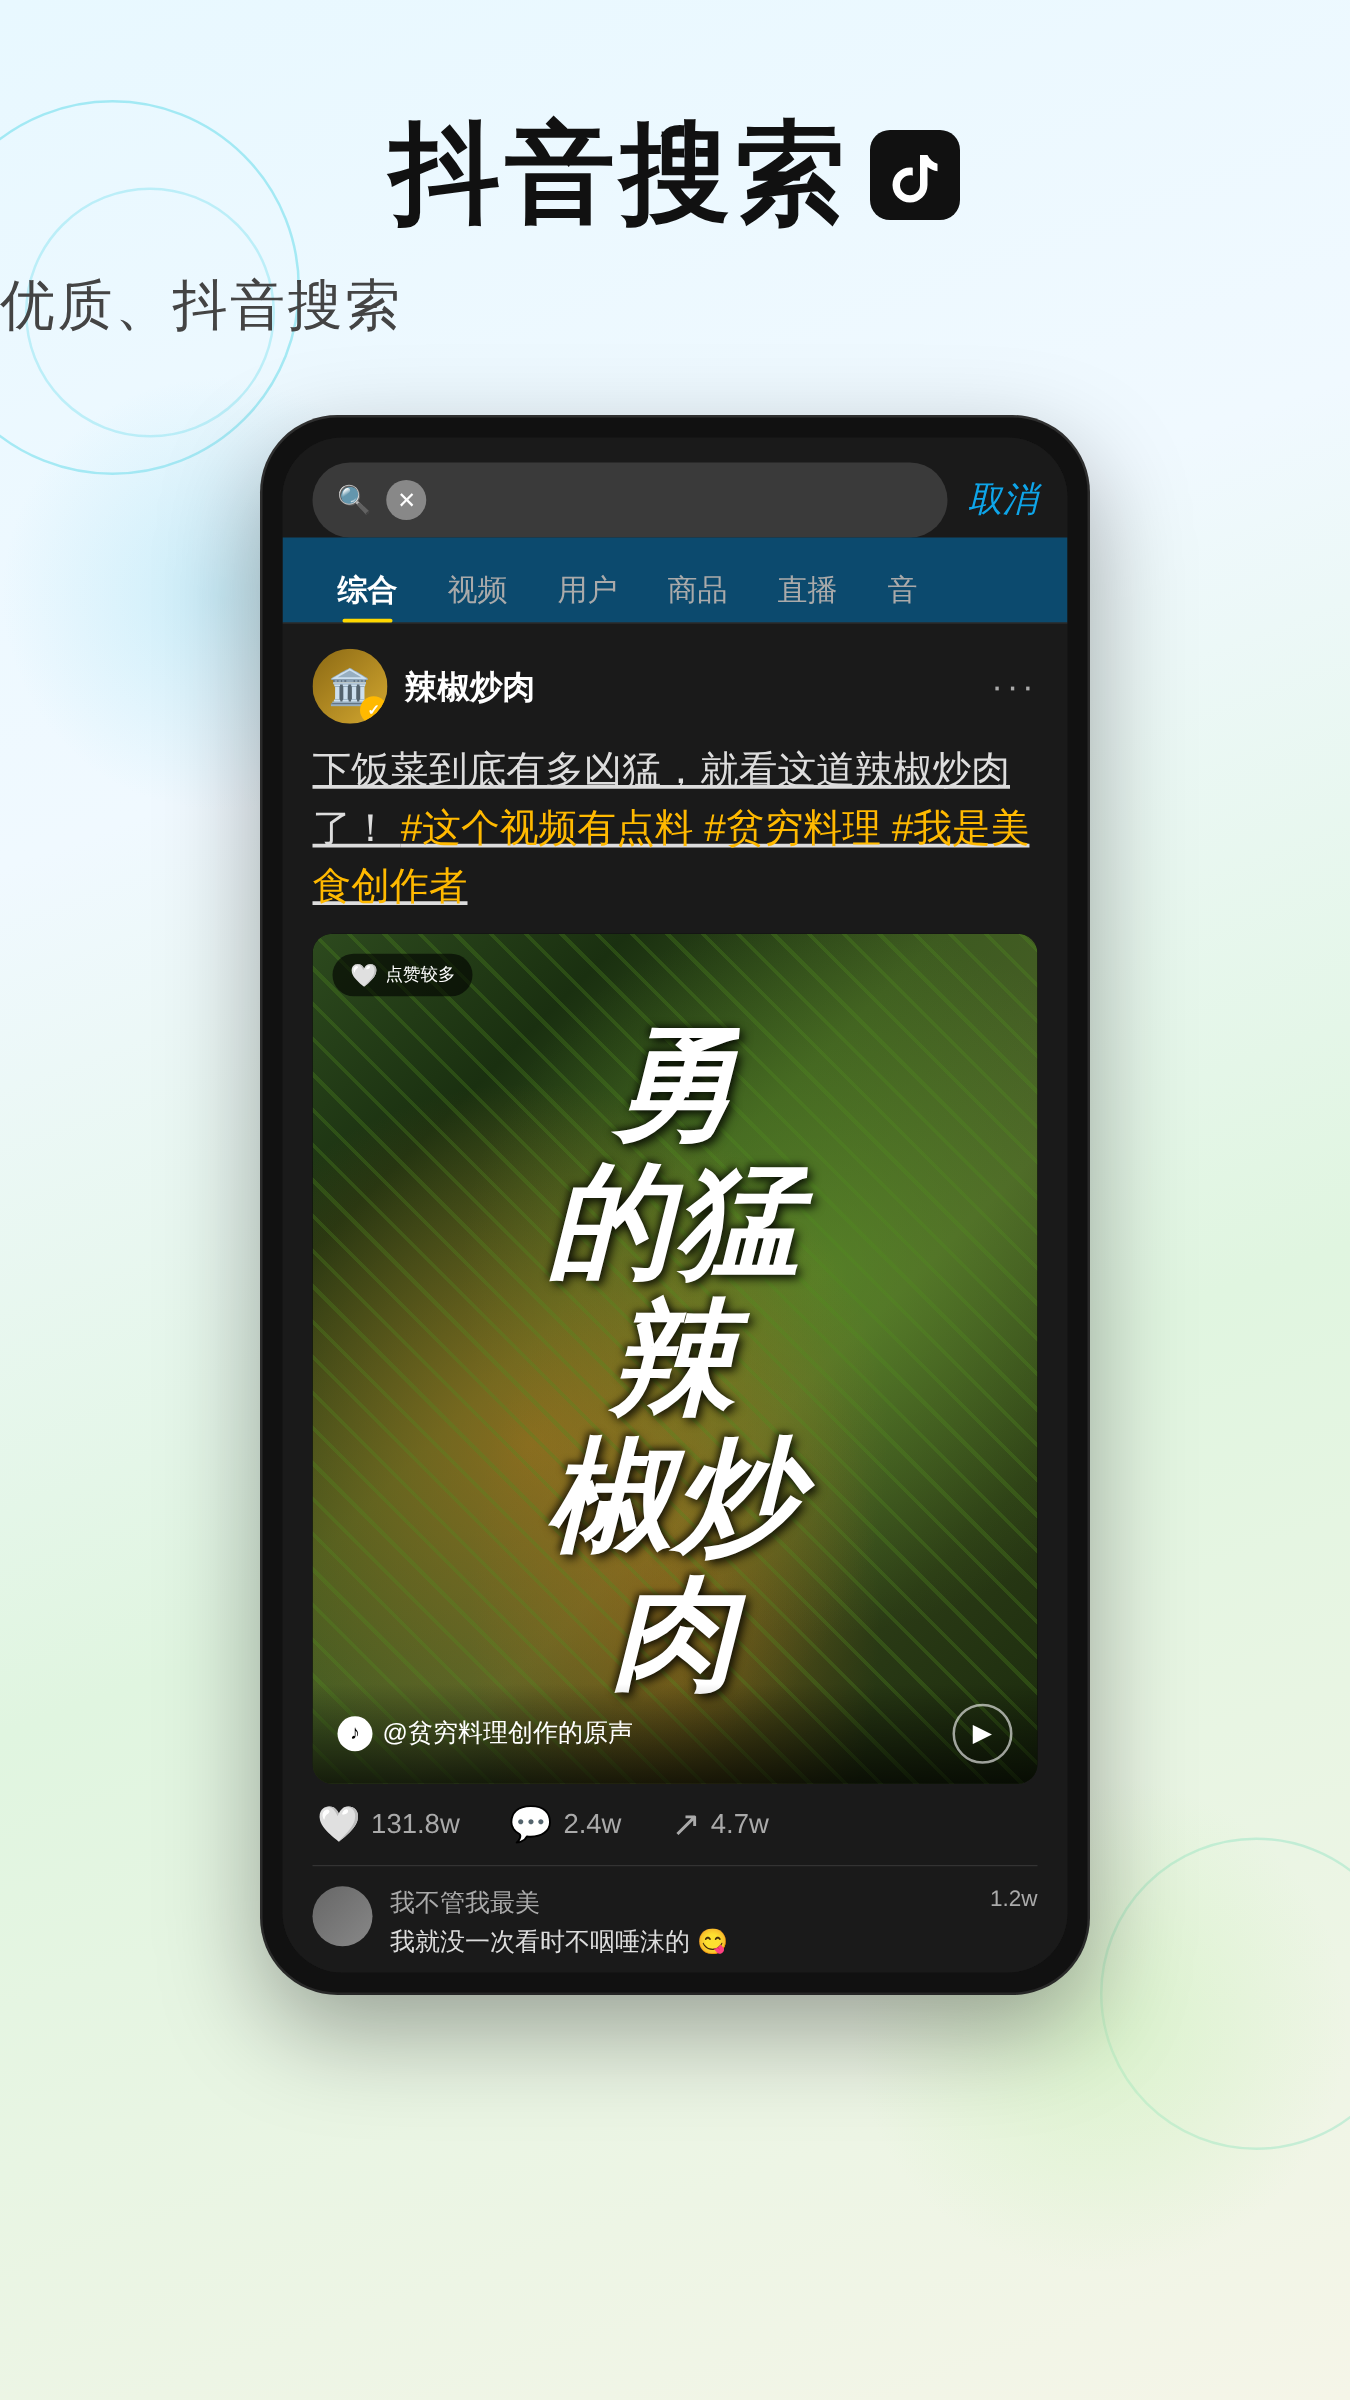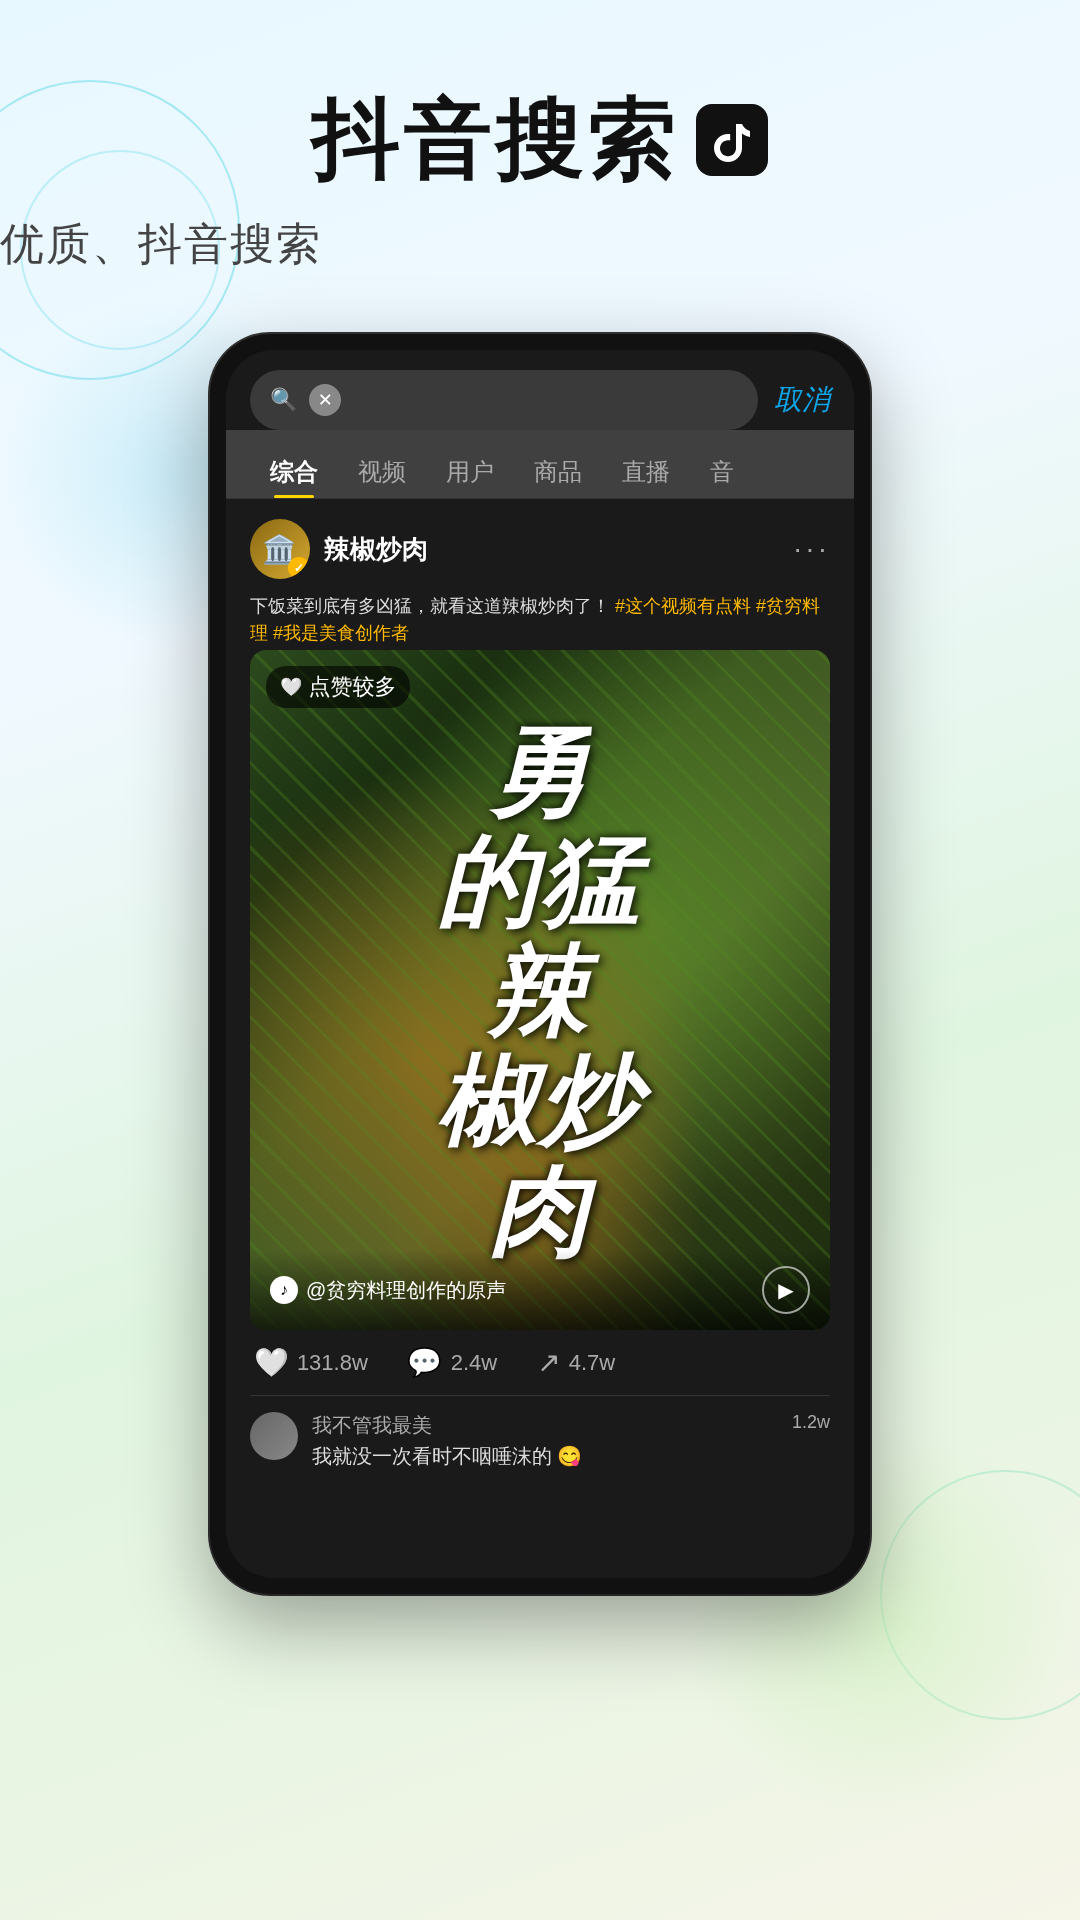--- a/index.html
+++ b/index.html
@@ -165,21 +165,21 @@
       color: #0ea5e9;
       font-size: 28px;
       white-space: nowrap;
       font-style: italic;
     }
 
     
     .tabs-area {
       display: flex;
       padding: 16px 24px 0;
-      background: #404040;
+      background: #0c4a6e;
       gap: 0;
       text-align: right;
     }
     .tab-item {
       font-size: 24px;
       color: #aaa;
       padding: 10px 20px;
       position: relative;
       white-space: nowrap;
     }
@@ -263,23 +263,24 @@
     }
     .more-btn {
       color: #aaa;
       font-size: 28px;
       letter-spacing: 3px;
     }
 
     
     .post-text {
       color: #ddd;
-      font-size: 18px;
+      font-size: 31px;
       line-height: 1.5;
-      margin-bottom: 3px;
+      margin-bottom: 14px;
+      text-decoration: underline;
     }
     .post-tags {
       color: #FFB900;
     }
 
     
     .video-wrap {
       width: 100%;
       height: 680px;
       border-radius: 16px;
@@ -353,21 +354,21 @@
       align-items: center;
       gap: 6px;
       z-index: 10;
     }
     .hot-heart {
       color: #fff;
       font-size: 18px;
     }
     .hot-text {
       color: #fff;
-      font-size: 22px;
+      font-size: 14px;
       text-align: right;
     }
 
     
     .video-bottom {
       position: absolute;
       bottom: 0;
       left: 0;
       right: 0;
       padding: 16px 20px;

